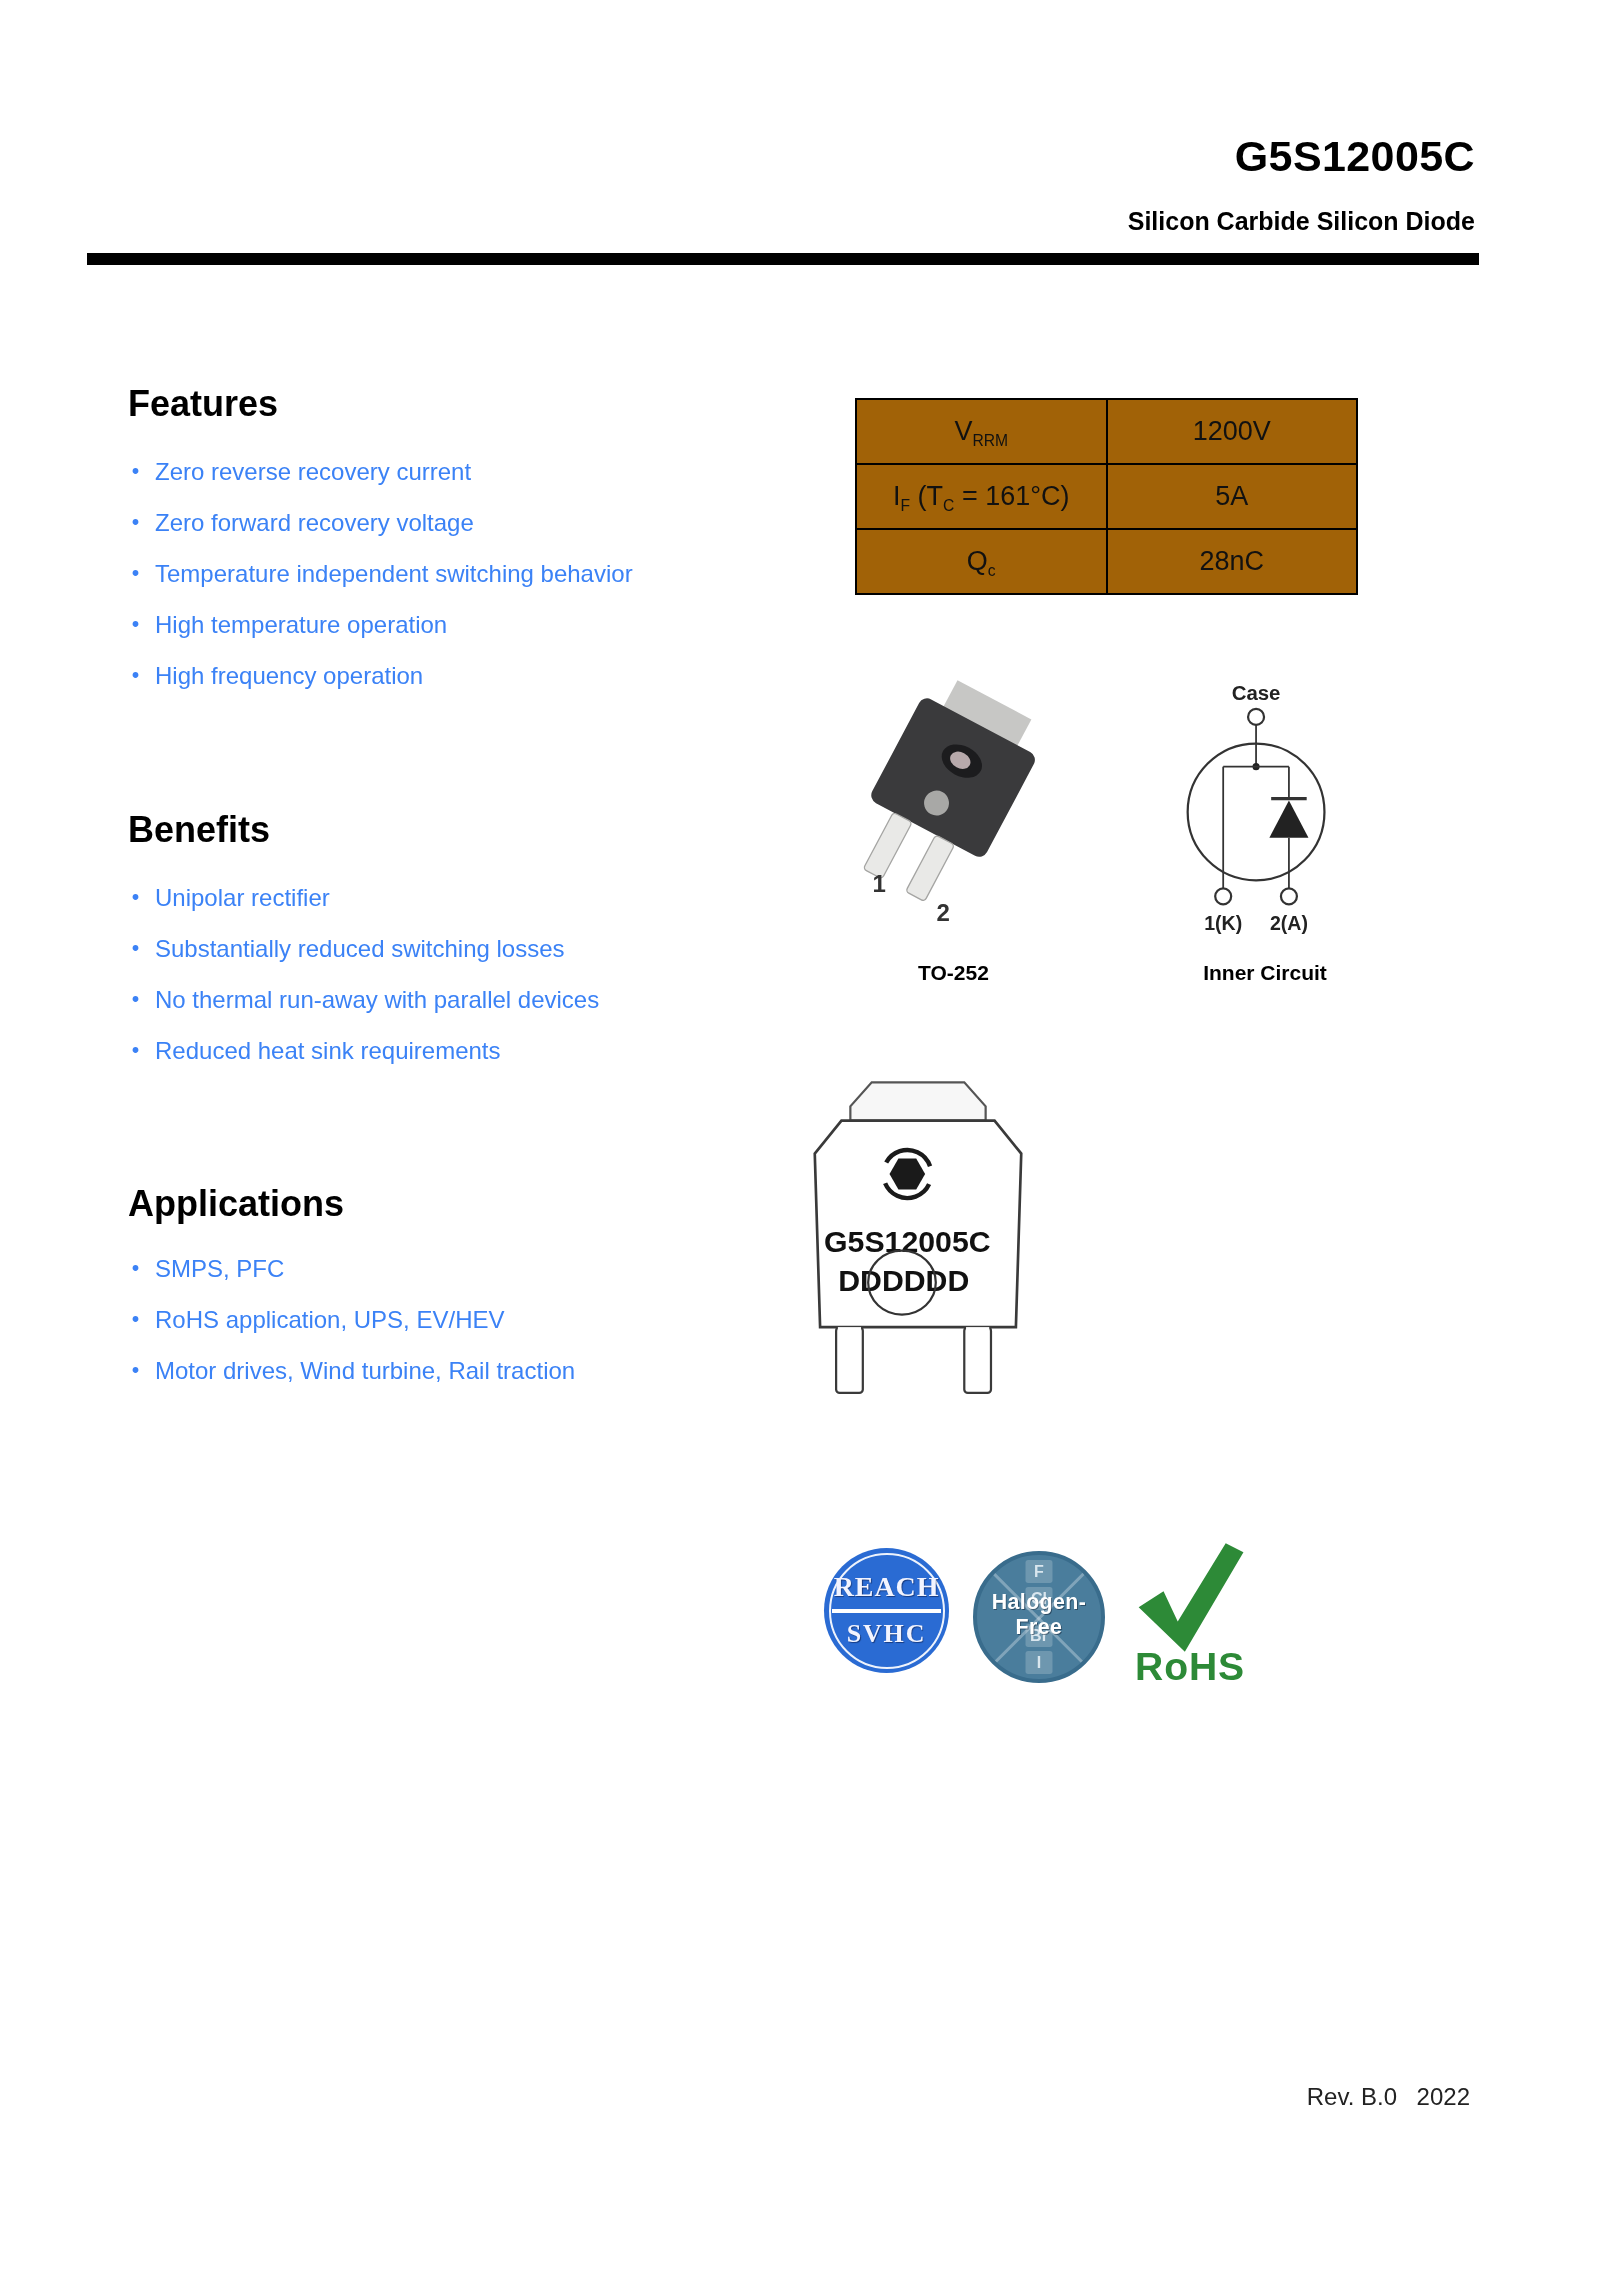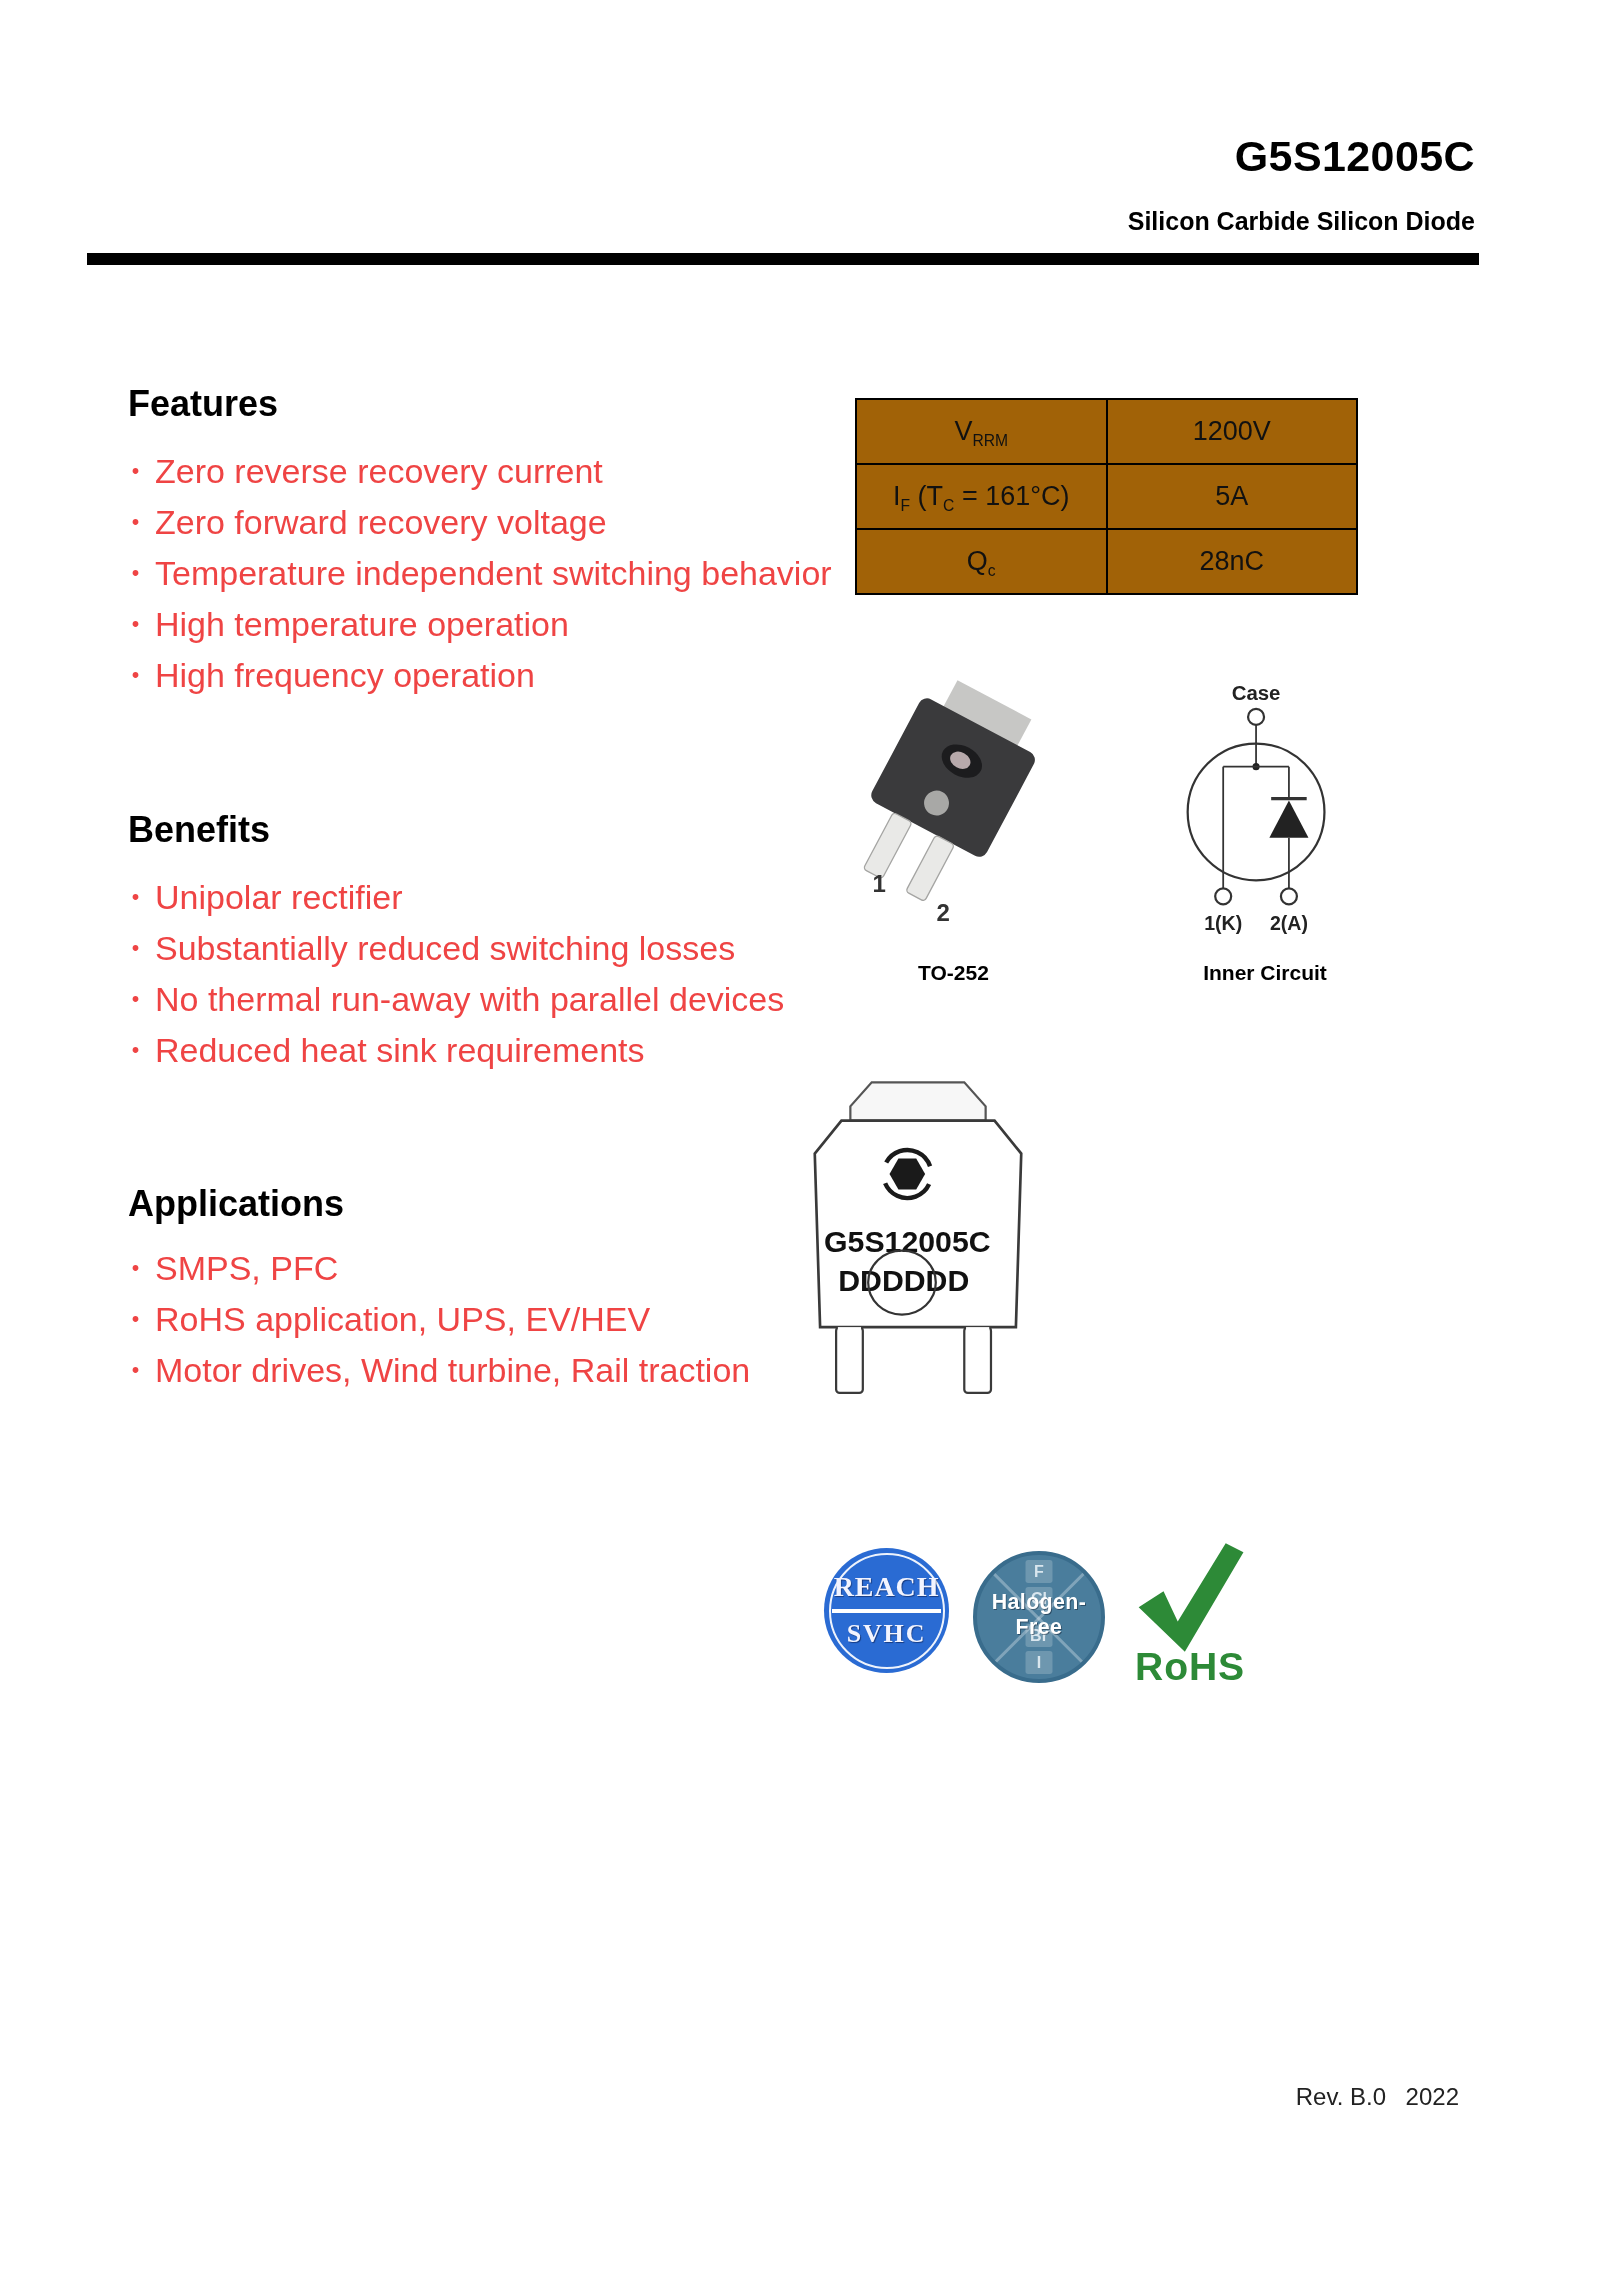--- a/index.html
+++ b/index.html
@@ -11,21 +11,21 @@
   .abs { position:absolute; }
 
   
   .doc-title { right:139px; top:132px; font-size:43px; font-weight:bold; letter-spacing:0.4px; color:#000; }
   .doc-subtitle { right:139px; top:207px; font-size:25px; font-weight:600; color:#000; }
   .header-rule { left:87px; top:253px; width:1392px; height:11.6px; background:#000; }
 
   
   .sec-h { left:128px; font-size:36px; font-weight:bold; color:#000; }
   .blist { left:130px; margin:0; padding:0; list-style:none; }
-  .blist li { position:relative; padding-left:25px; line-height:51px; font-size:34px; color:#ef4444; white-space:nowrap; }
+  .blist li { position:relative; padding-left:25px; line-height:51px; font-size:24px; color:#3b82f6; white-space:nowrap; }
   .blist li::before { content:"•"; position:absolute; left:1.8px; top:0; font-size:21.4px; }
 
   
   .spec-table { left:855px; top:398px; width:499px; border:2.7px solid #000; background:#a16207; }
   .spec-row { display:flex; height:63px; border-bottom:2.7px solid #000; }
   .spec-row:last-child { border-bottom:none; }
   .spec-cell { flex:1; display:flex; align-items:center; justify-content:center; font-size:27px; color:#111; }
   .spec-cell.param { border-right:2.7px solid #000; }
   .spec-cell sub { font-size:0.58em; line-height:0; }
 
@@ -58,21 +58,21 @@
   .badge-halogen .tCl { top:32px; }
   .badge-halogen .tBr { bottom:32px; }
   .badge-halogen .tI  { bottom:5.3px; }
   .badge-halogen .hlabel { position:absolute; left:0; right:0; top:50%; transform:translateY(-54%);
     text-align:center; font-size:21.4px; font-weight:bold; color:#fff;
     text-shadow:0.9px 0.9px 0 rgba(20,40,60,0.55); letter-spacing:0.4px; }
 
   .badge-rohs { left:1133px; top:1538px; width:125px; height:151px; }
 
   
-  .footer { right:155px; top:2083px; font-size:24px; color:#222; }
+  .footer { right:144px; top:2083px; font-size:24px; color:#222; }
   .footer .year { margin-left:19.6px; }
 
   svg text { font-family:"Liberation Sans", sans-serif; }
 </style>
 </head>
 <body>
 
 <div class="page">
 
   <div class="abs doc-title">G5S12005C</div>

